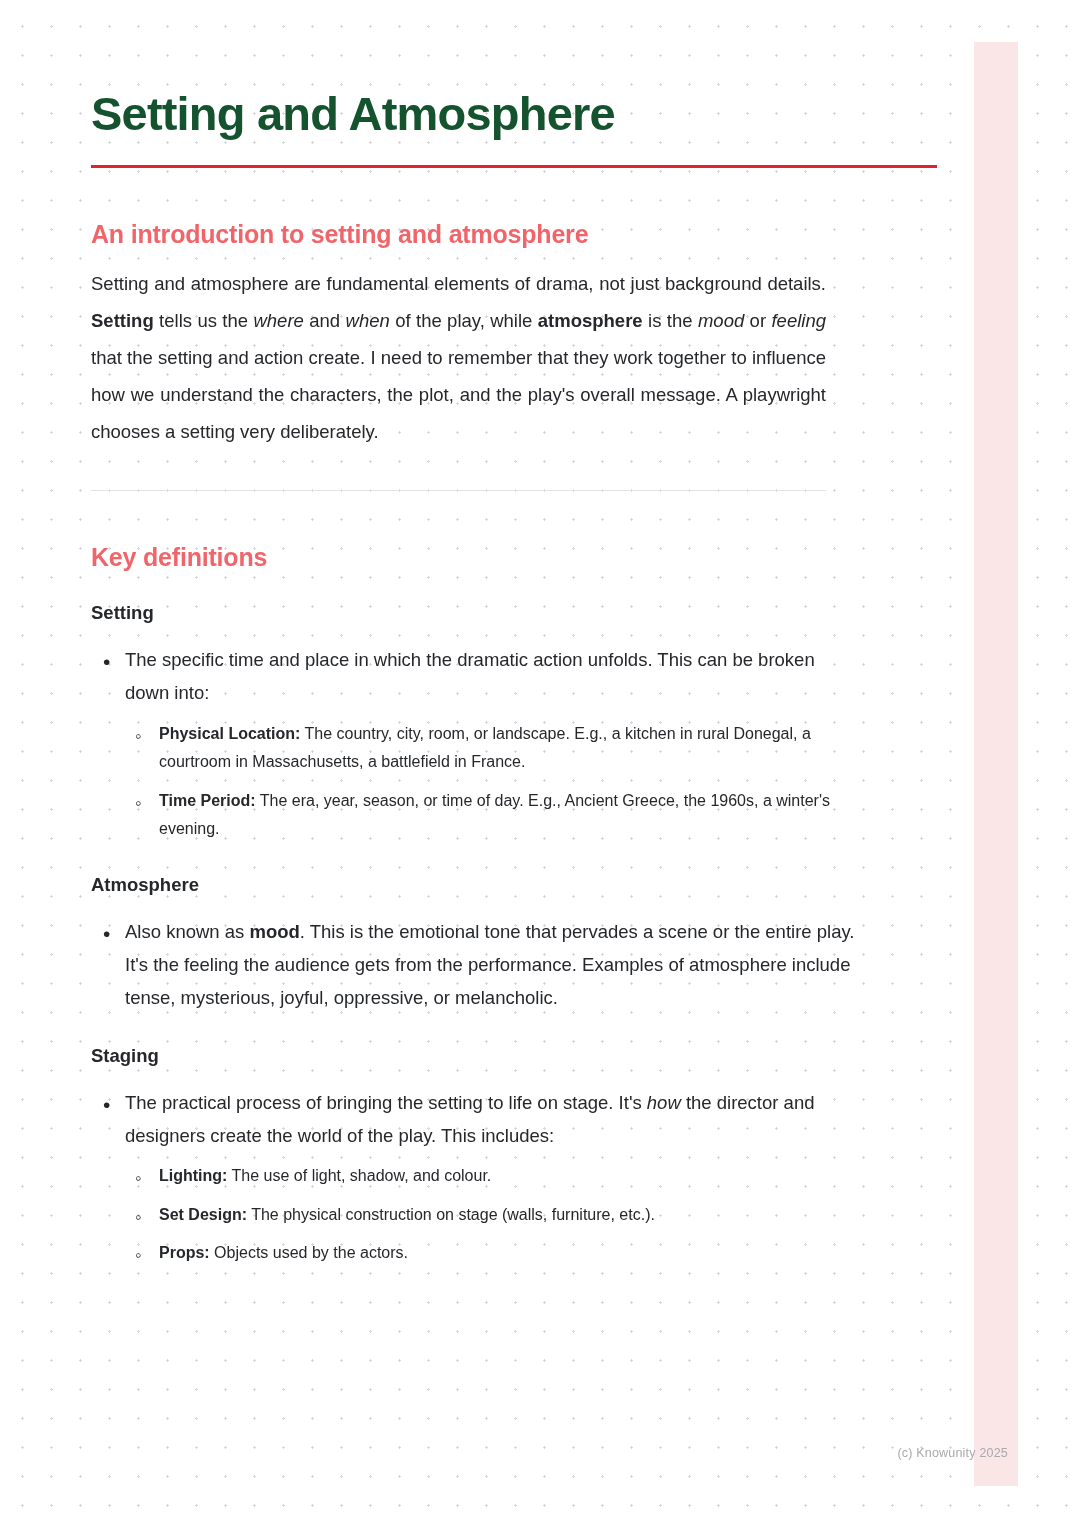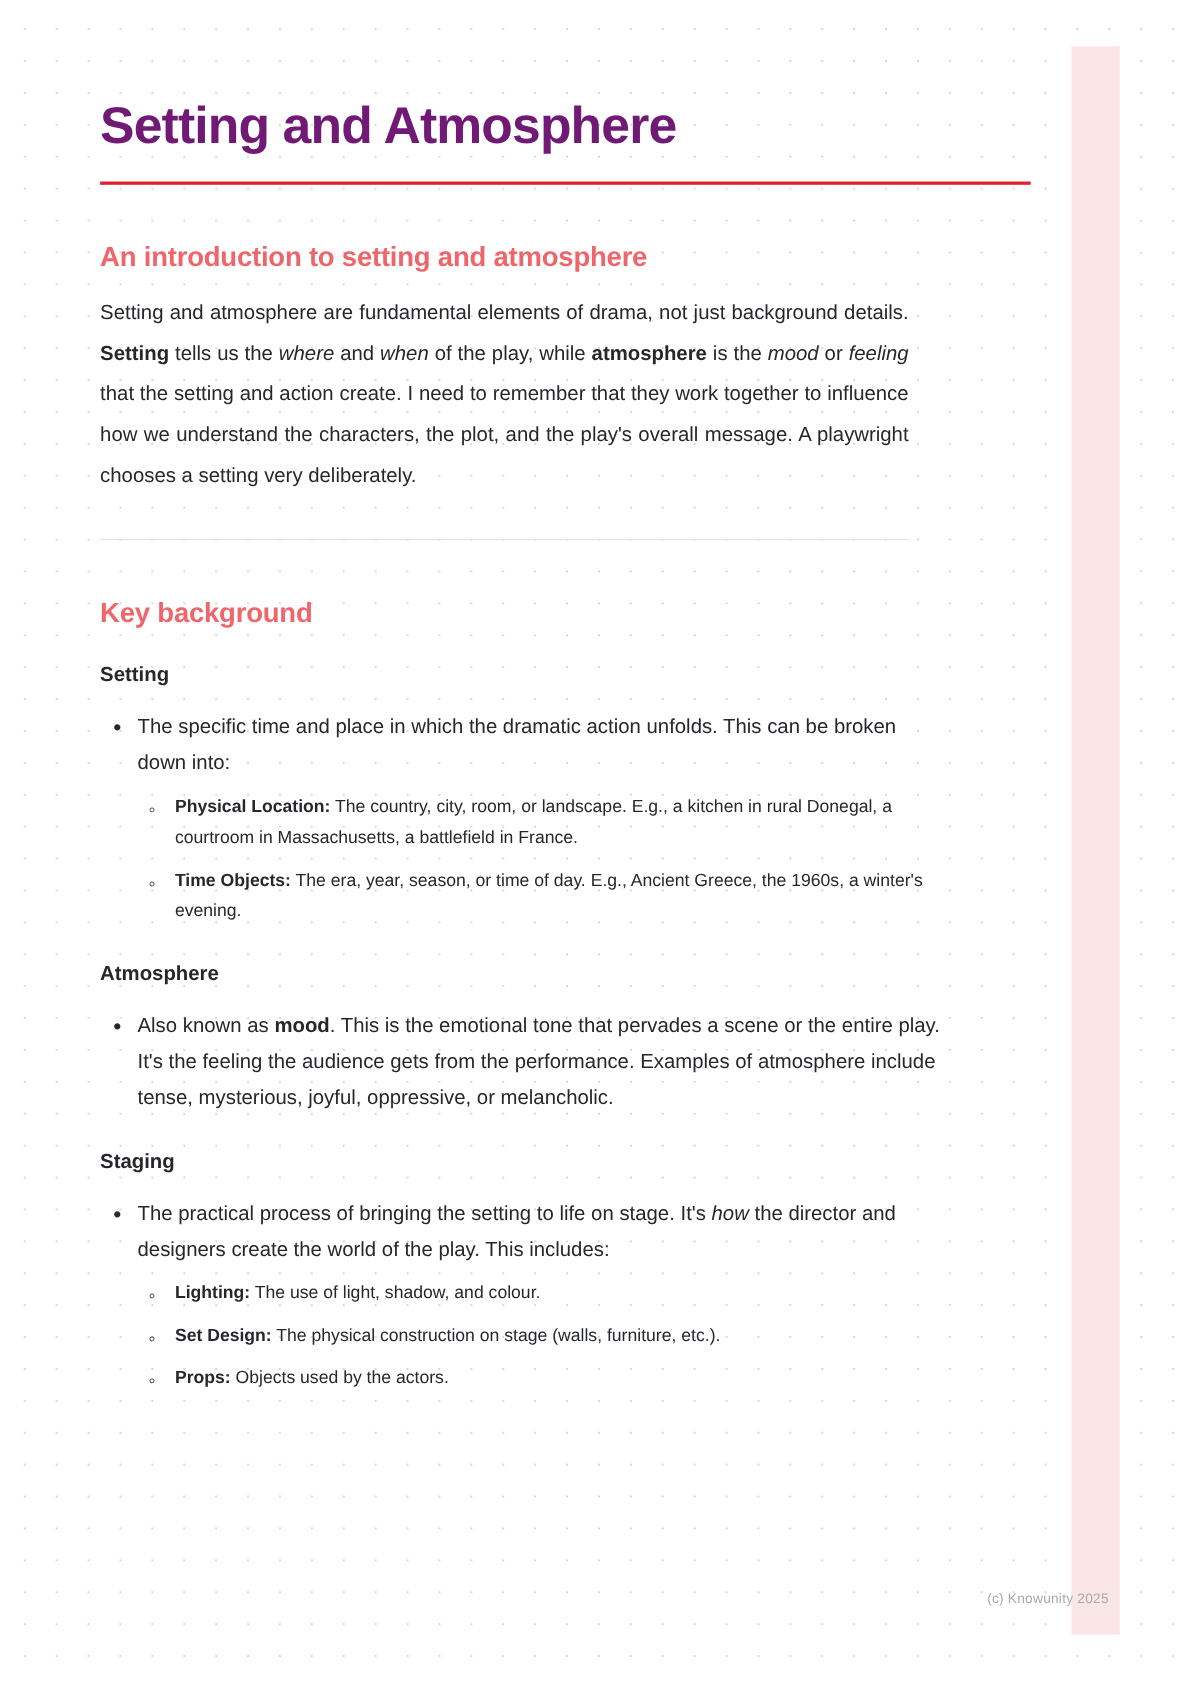--- a/index.html
+++ b/index.html
@@ -40,21 +40,21 @@
     position: absolute;
     left: 91px;
     top: 0;
     width: 740px;
   }
 
   h1.doc-title {
     font-size: 47px;
     line-height: 1.12;
     font-weight: 700;
-    color: #701a75;
+    color: #14532d;
     margin: 88px 0 0 0;
     letter-spacing: -0.8px;
   }
 
   .title-rule {
     margin-top: 24px;
     width: 846px;
     height: 3.5px;
     background: #e0242e;
   }
@@ -154,28 +154,28 @@
 <div class="page">
 
   <h1 class="doc-title" id="main-title">Setting and Atmosphere</h1>
   <div class="title-rule"></div>
 
   <h2 class="section-heading">An introduction to setting and atmosphere</h2>
   <p class="body-text" id="intro-para"><span>Setting and atmosphere are fundamental elements of drama, not just background details. </span><b>Setting</b><span> tells us the </span><i>where</i><span> and </span><i>when</i><span> of the play, while </span><b>atmosphere</b><span> is the </span><i>mood</i><span> or </span><i>feeling</i><span> that the setting and action create. I need to remember that they work together to influence how we understand the characters, the plot, and the play's overall message. A playwright chooses a setting very deliberately.</span></p>
 
   <div class="thin-rule"></div>
 
-  <h2 class="section-heading">Key background</h2>
+  <h2 class="section-heading">Key definitions</h2>
 
   <div>
     <h3 class="sub-heading">Setting</h3>
     <ul class="level1" id="list-setting">
         <li><span><span>The specific time and place in which the dramatic action unfolds. This can be broken down into:</span></span><ul class="level2">
             <li><b>Physical Location:</b><span> The country, city, room, or landscape. E.g., a kitchen in rural Donegal, a courtroom in Massachusetts, a battlefield in France.</span></li>
-            <li><b>Time Objects:</b><span> The era, year, season, or time of day. E.g., Ancient Greece, the 1960s, a winter's evening.</span></li>
+            <li><b>Time Period:</b><span> The era, year, season, or time of day. E.g., Ancient Greece, the 1960s, a winter's evening.</span></li>
           </ul></li>
       </ul>
   </div>
 
   <div>
     <h3 class="sub-heading">Atmosphere</h3>
     <ul class="level1" id="list-atmosphere">
         <li><span><span>Also known as </span><b>mood</b><span>. This is the emotional tone that pervades a scene or the entire play. It's the feeling the audience gets from the performance. Examples of atmosphere include tense, mysterious, joyful, oppressive, or melancholic.</span></span></li>
       </ul>
   </div>

